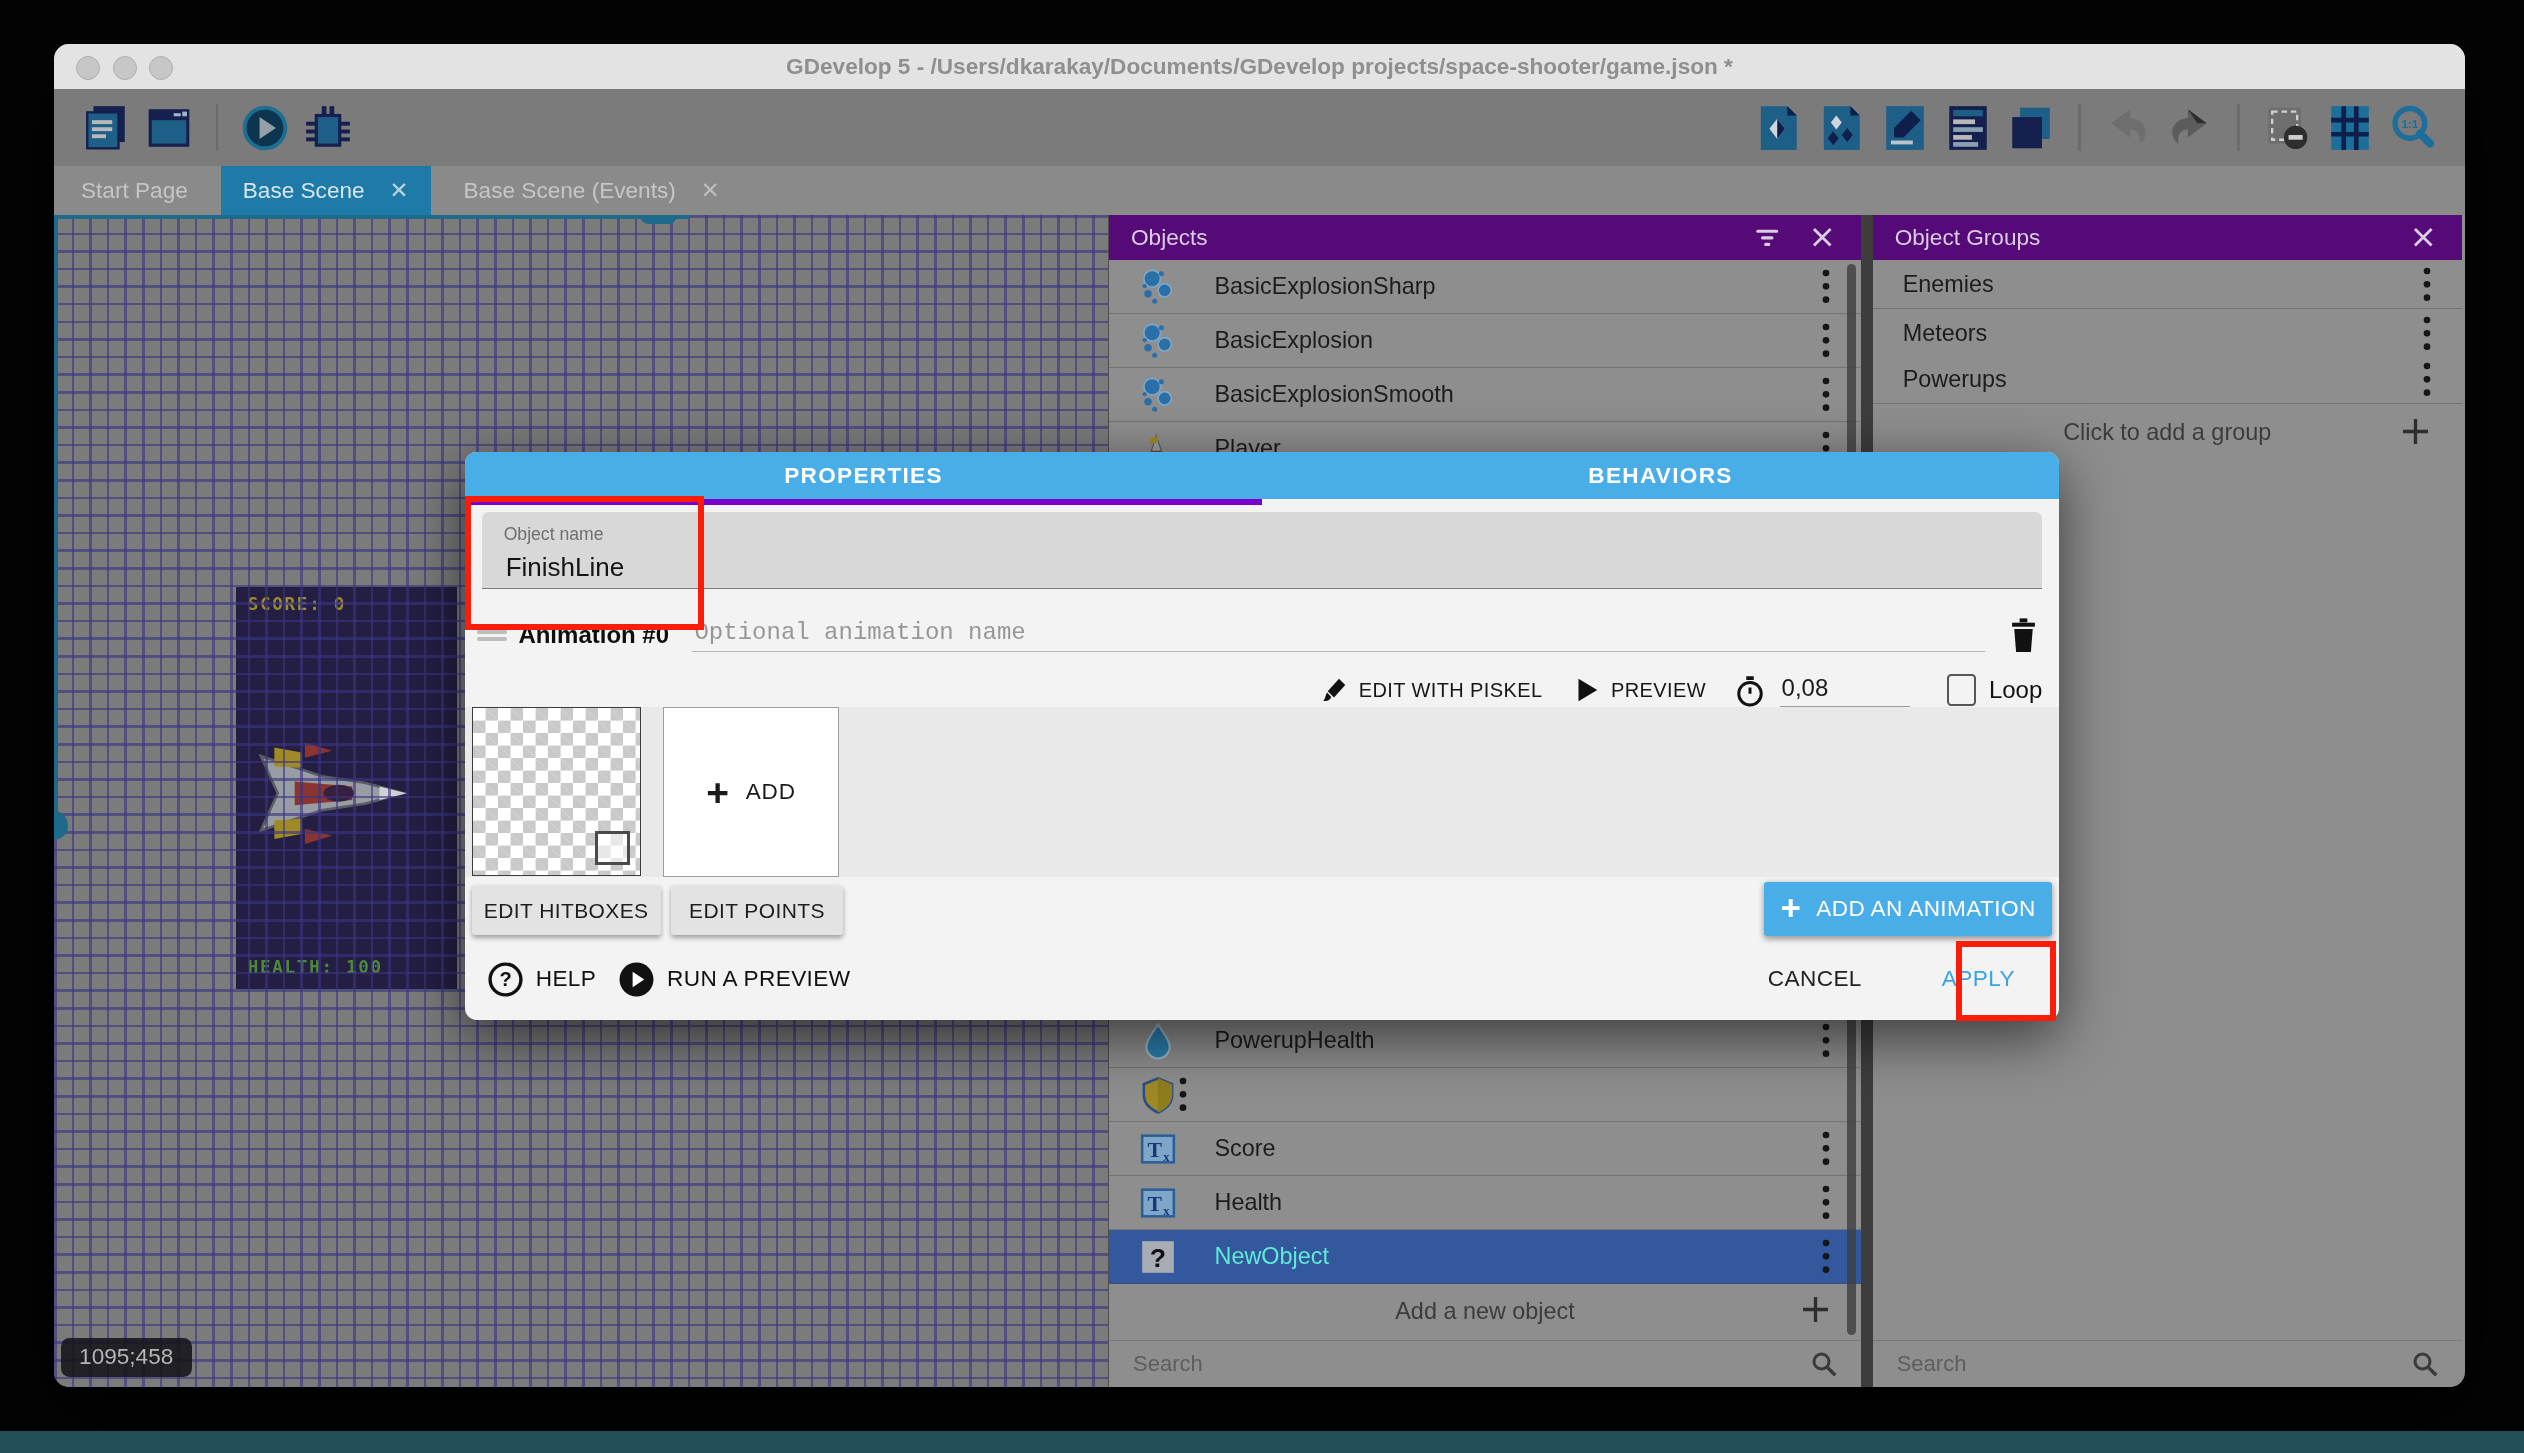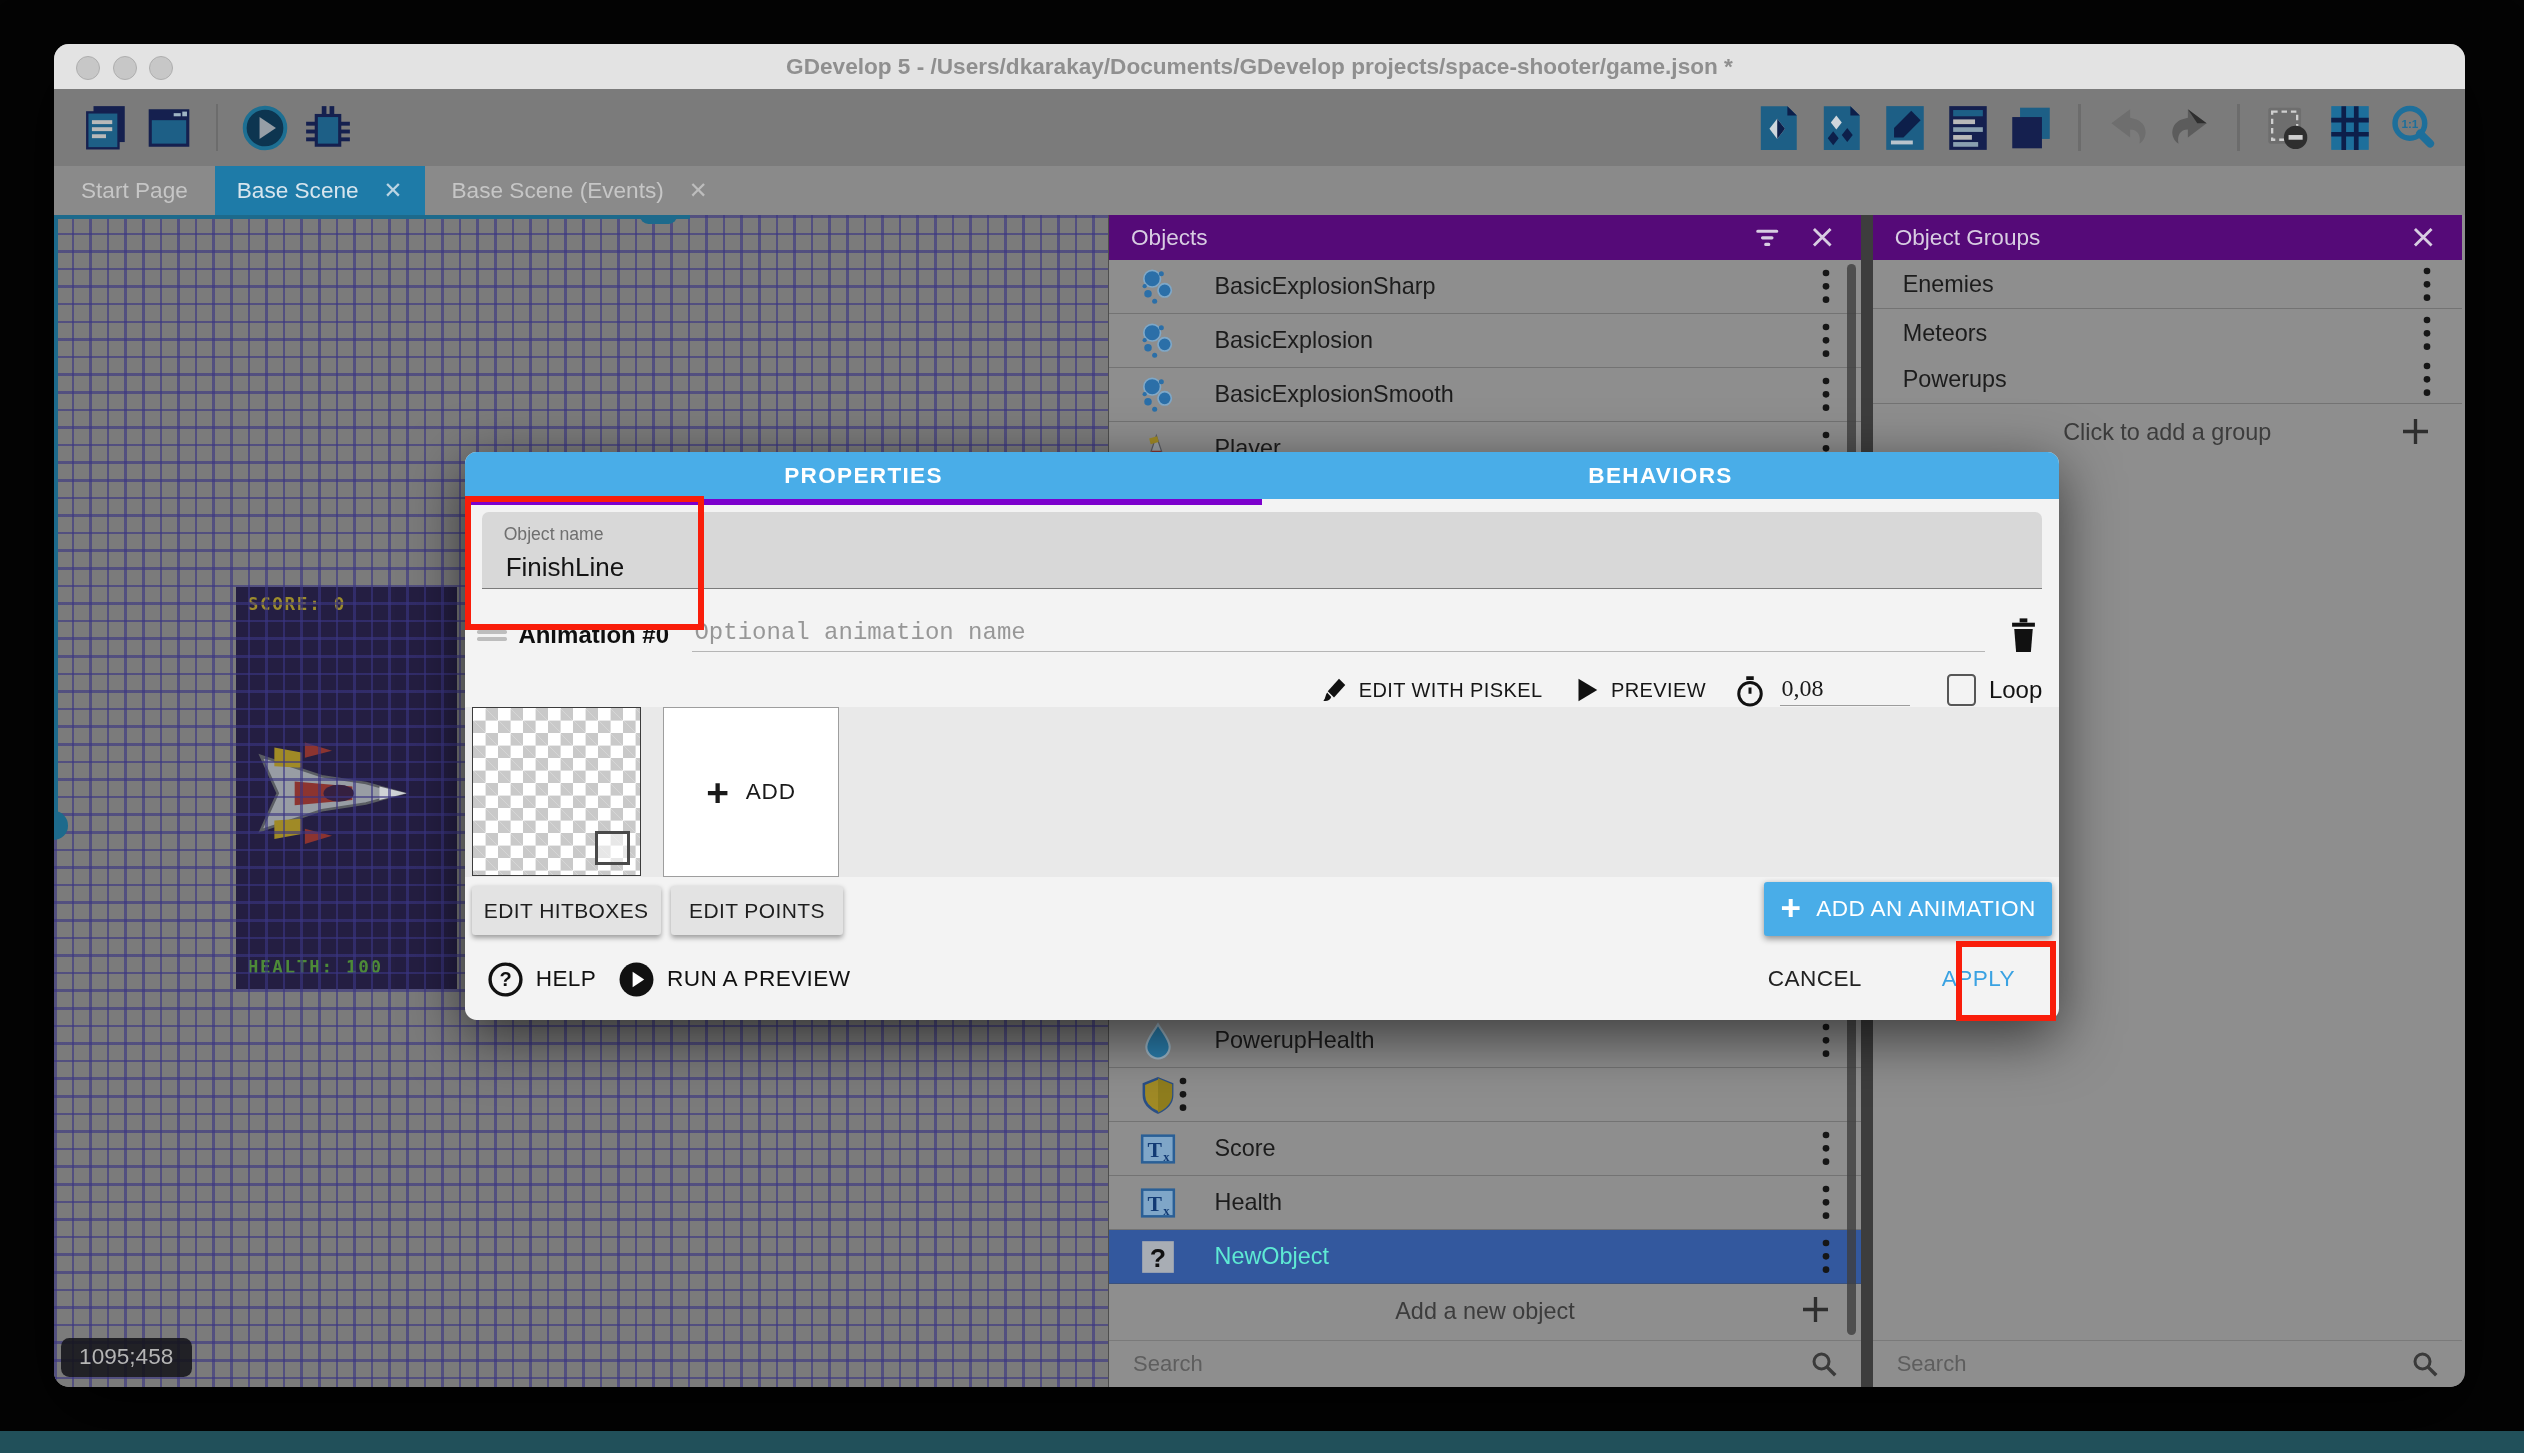--- a/index.html
+++ b/index.html
@@ -15,21 +15,21 @@
   .light{width:22px;height:22px;border-radius:50%;background:#c7c7c7;border:0.8px solid #aeaeae}
   .wtitle{font-size:22.6px;font-weight:bold;color:#8f8f8f}
 
   .toolbar{height:77px;background:#7b7b7b;display:flex;align-items:center;padding:0 20px}
   .ticon{width:55px;height:55px;margin:0 4.2px;display:flex;align-items:center;justify-content:center}
   .ticon svg{width:50px;height:50px}
   .tsep{width:2.5px;height:47px;background:#6c6c6c;margin:0 15px}
   .tspacer{flex:1}
 
   .tabsrow{height:49px;background:#8a8a8a;display:flex;align-items:stretch;padding-left:5px}
-  .tab{display:flex;align-items:center;padding:0 22px;font-size:22.6px;color:#c6c6c6;margin-right:5px}
+  .tab{display:flex;align-items:center;padding:0 22px;font-size:22.6px;color:#c6c6c6;margin-right:11px}
   .tab.active{background:#1e7ba8;color:#d7e5ee}
   .tab .tclose{margin-left:25px;font-size:22.6px;opacity:.85}
 
   .main{position:absolute;top:171px;left:0;right:0;bottom:0;display:flex}
 
   
   .canvas{position:relative;width:1054px;height:100%;background:#7b7b7b;overflow:hidden;flex:none}
   .scene{position:absolute;left:182px;top:372px;width:221px;height:402px;background:#241e42}
   .scene .hud{position:absolute;font-family:"DejaVu Sans Mono",monospace;font-weight:bold;
               font-size:17.6px;letter-spacing:1.7px}
@@ -96,21 +96,21 @@
   .draggrip div{height:4.2px;background:#bdbdbd;margin:2.5px 0;border-radius:1.7px}
   .animtitle{font-size:24px;font-weight:bold;color:#0f0f0f;margin-right:23.4px;white-space:nowrap}
   .animname{flex:1;background:transparent;border:none;outline:none;border-bottom:1.7px solid #b5b5b5;
             font-size:24px;color:#2e2e2e;padding-bottom:5px;font-family:Liberation Mono, monospace}
   .animname::placeholder{color:#979797}
   .trash{width:37px;height:40px;margin-left:20px;flex:none}
   .actrow{position:absolute;top:216px;right:16.7px;height:44px;display:flex;align-items:center}
   .actlabel{font-size:20px;color:#161616;letter-spacing:0.4px;white-space:nowrap}
   .acticon{width:30px;height:30px;margin:0 10px 0 28.5px;flex:none}
   .timeinput{width:126px;background:transparent;border:none;outline:none;border-bottom:1.7px solid #9c9c9c;
-             font-size:24px;color:#191919;padding-bottom:3.3px;margin-left:5px;font-family:Liberation Serif, serif}
+             font-size:24px;color:#191919;padding-bottom:3.3px;margin-left:5px;font-family:Liberation Sans, sans-serif}
   .loopbox{width:25px;height:28.5px;border:2.5px solid #565656;border-radius:4.2px;margin:0 13.4px 0 37px;flex:none}
   .looplabel{font-size:24px;color:#121212}
   .thumbstrip{position:absolute;left:0;top:255px;right:0;height:170px;background:#e9e9e9}
   .frame{position:absolute;left:6.7px;top:0;width:167px;height:167px;border:1.7px solid #3c3c3c;background-color:#fff;
     background-image:linear-gradient(45deg,#c9c9c9 25%,transparent 25% 75%,#c9c9c9 75%),
                      linear-gradient(45deg,#c9c9c9 25%,transparent 25% 75%,#c9c9c9 75%);
     background-size:25px 25px;background-position:0 0,12.6px 12.6px}
   .framebox{position:absolute;right:10px;bottom:10px;width:28.5px;height:28.5px;border:3.3px solid #4a4a4a;
             background:rgba(255,255,255,.55)}
   .addtile{position:absolute;left:198px;top:0;width:174px;height:168px;background:#ffffff;

